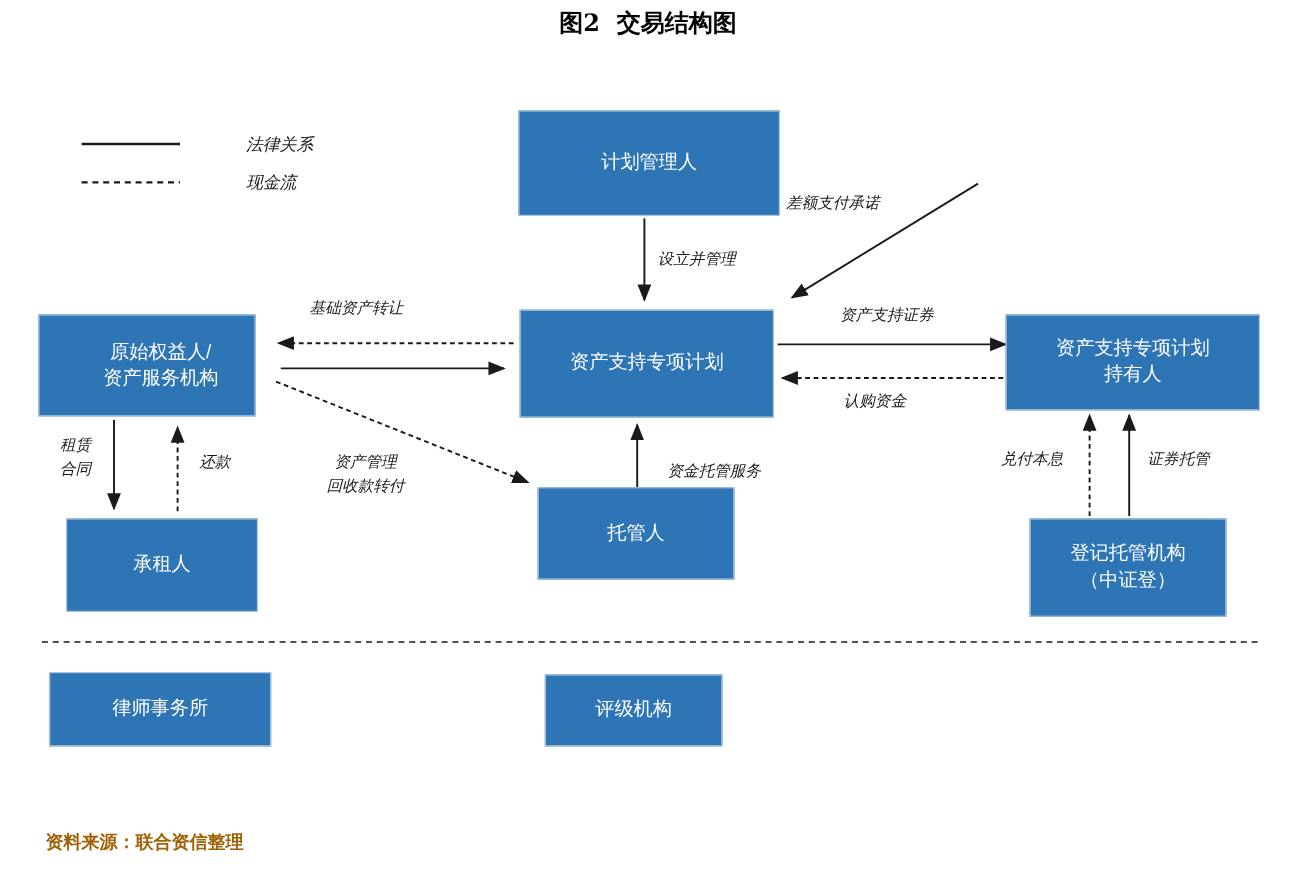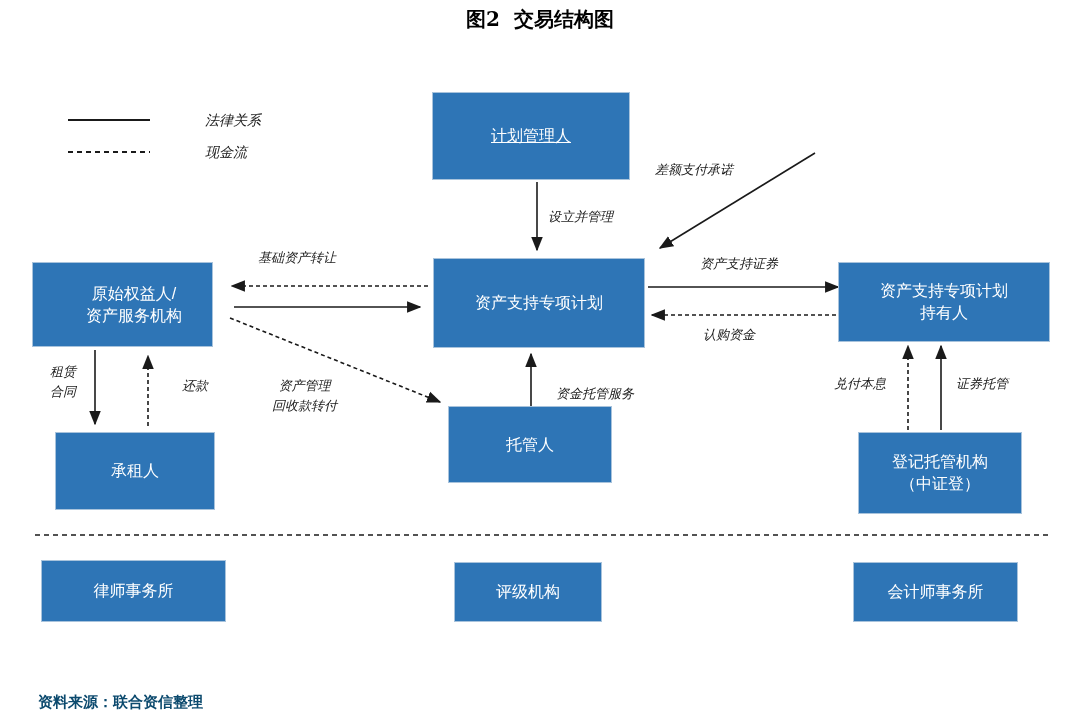--- a/index.html
+++ b/index.html
@@ -29,21 +29,21 @@
     font-size: 20px;
     color: #000;
     white-space: pre;
   }
   .source-note {
     position: absolute;
     left: 38px; top: 693px;
     font-family: "DejaVu Serif", serif;
     font-weight: bold;
     font-size: 15px;
-    color: #0c4a6e;
+    color: #a16207;
   }
   .overlay {
     position: absolute;
     left: 0; top: 0;
     width: 1080px; height: 726px;
   }
   .solid-line { stroke: var(--line-color); stroke-width: 1.6; fill: none; }
   .dashed-line { stroke: var(--line-color); stroke-width: 1.6; fill: none; stroke-dasharray: 4 3; }
   .legend-solid { stroke: var(--line-color); stroke-width: 2; }
   .legend-dashed { stroke: var(--line-color); stroke-width: 2; stroke-dasharray: 5 4; }
@@ -73,39 +73,39 @@
   }
   .edge-label.centered { text-align: center; }
   .legend-label {
     position: absolute;
     font-family: "DejaVu Serif", serif;
     font-style: italic;
     font-size: 14px;
     color: var(--label-color);
   }
   
-  .n-plan-manager   { left: 432px; top: 92px;  width: 198px; height: 88px; text-decoration: underline; }
+  .n-plan-manager   { left: 432px; top: 92px;  width: 218px; height: 88px; }
   .n-diff-promisor  { left: 835px; top: 90px;  width: 217px; height: 88px; }
   .n-originator     { left: 32px;  top: 262px; width: 181px; height: 85px; padding-left: 23px; }
   .n-spv            { left: 433px; top: 258px; width: 212px; height: 90px; }
   .n-holders        { left: 838px; top: 262px; width: 212px; height: 80px; }
   .n-lessee         { left: 55px;  top: 432px; width: 160px; height: 78px; }
   .n-custodian      { left: 448px; top: 406px; width: 164px; height: 77px; }
   .n-registrar      { left: 858px; top: 432px; width: 164px; height: 82px; }
   .n-law-firm       { left: 41px;  top: 560px; width: 185px; height: 62px; }
   .n-rating-agency  { left: 454px; top: 562px; width: 148px; height: 60px; }
   .n-accounting     { left: 853px; top: 562px; width: 165px; height: 60px; }
   
   .l-establish      { left: 548px; top: 207px; }
   .l-diff-promise   { left: 655px; top: 160px; }
   .l-transfer       { left: 258px; top: 248px; }
   .l-securities     { left: 700px; top: 254px; }
   .l-subscription   { left: 703px; top: 325px; }
   .l-lease          { left: 50px;  top: 362px; }
-  .l-repayment      { left: 182px; top: 376px; }
+  .l-repayment      { left: 166px; top: 376px; }
   .l-collection     { left: 272px; top: 376px; }
   .l-fund-custody   { left: 556px; top: 384px; }
   .l-principal      { left: 834px; top: 374px; }
   .l-sec-custody    { left: 956px; top: 374px; }
   .lg-solid-label   { left: 205px; top: 112px; }
   .lg-dashed-label  { left: 205px; top: 144px; }
 </style>
 </head>
 <body>
 
@@ -147,21 +147,20 @@
 资产服务机构</div>
   <div class="node n-spv">资产支持专项计划</div>
   <div class="node n-holders">资产支持专项计划
 持有人</div>
   <div class="node n-lessee">承租人</div>
   <div class="node n-custodian">托管人</div>
   <div class="node n-registrar">登记托管机构
 （中证登）</div>
   <div class="node n-law-firm">律师事务所</div>
   <div class="node n-rating-agency">评级机构</div>
-  <div class="node n-accounting">会计师事务所</div>
 
   <div class="edge-label l-establish">设立并管理</div>
   <div class="edge-label l-diff-promise">差额支付承诺</div>
   <div class="edge-label l-transfer">基础资产转让</div>
   <div class="edge-label l-securities">资产支持证券</div>
   <div class="edge-label l-subscription">认购资金</div>
   <div class="edge-label l-lease">租赁
 合同</div>
   <div class="edge-label l-repayment">还款</div>
   <div class="edge-label l-collection centered">资产管理

